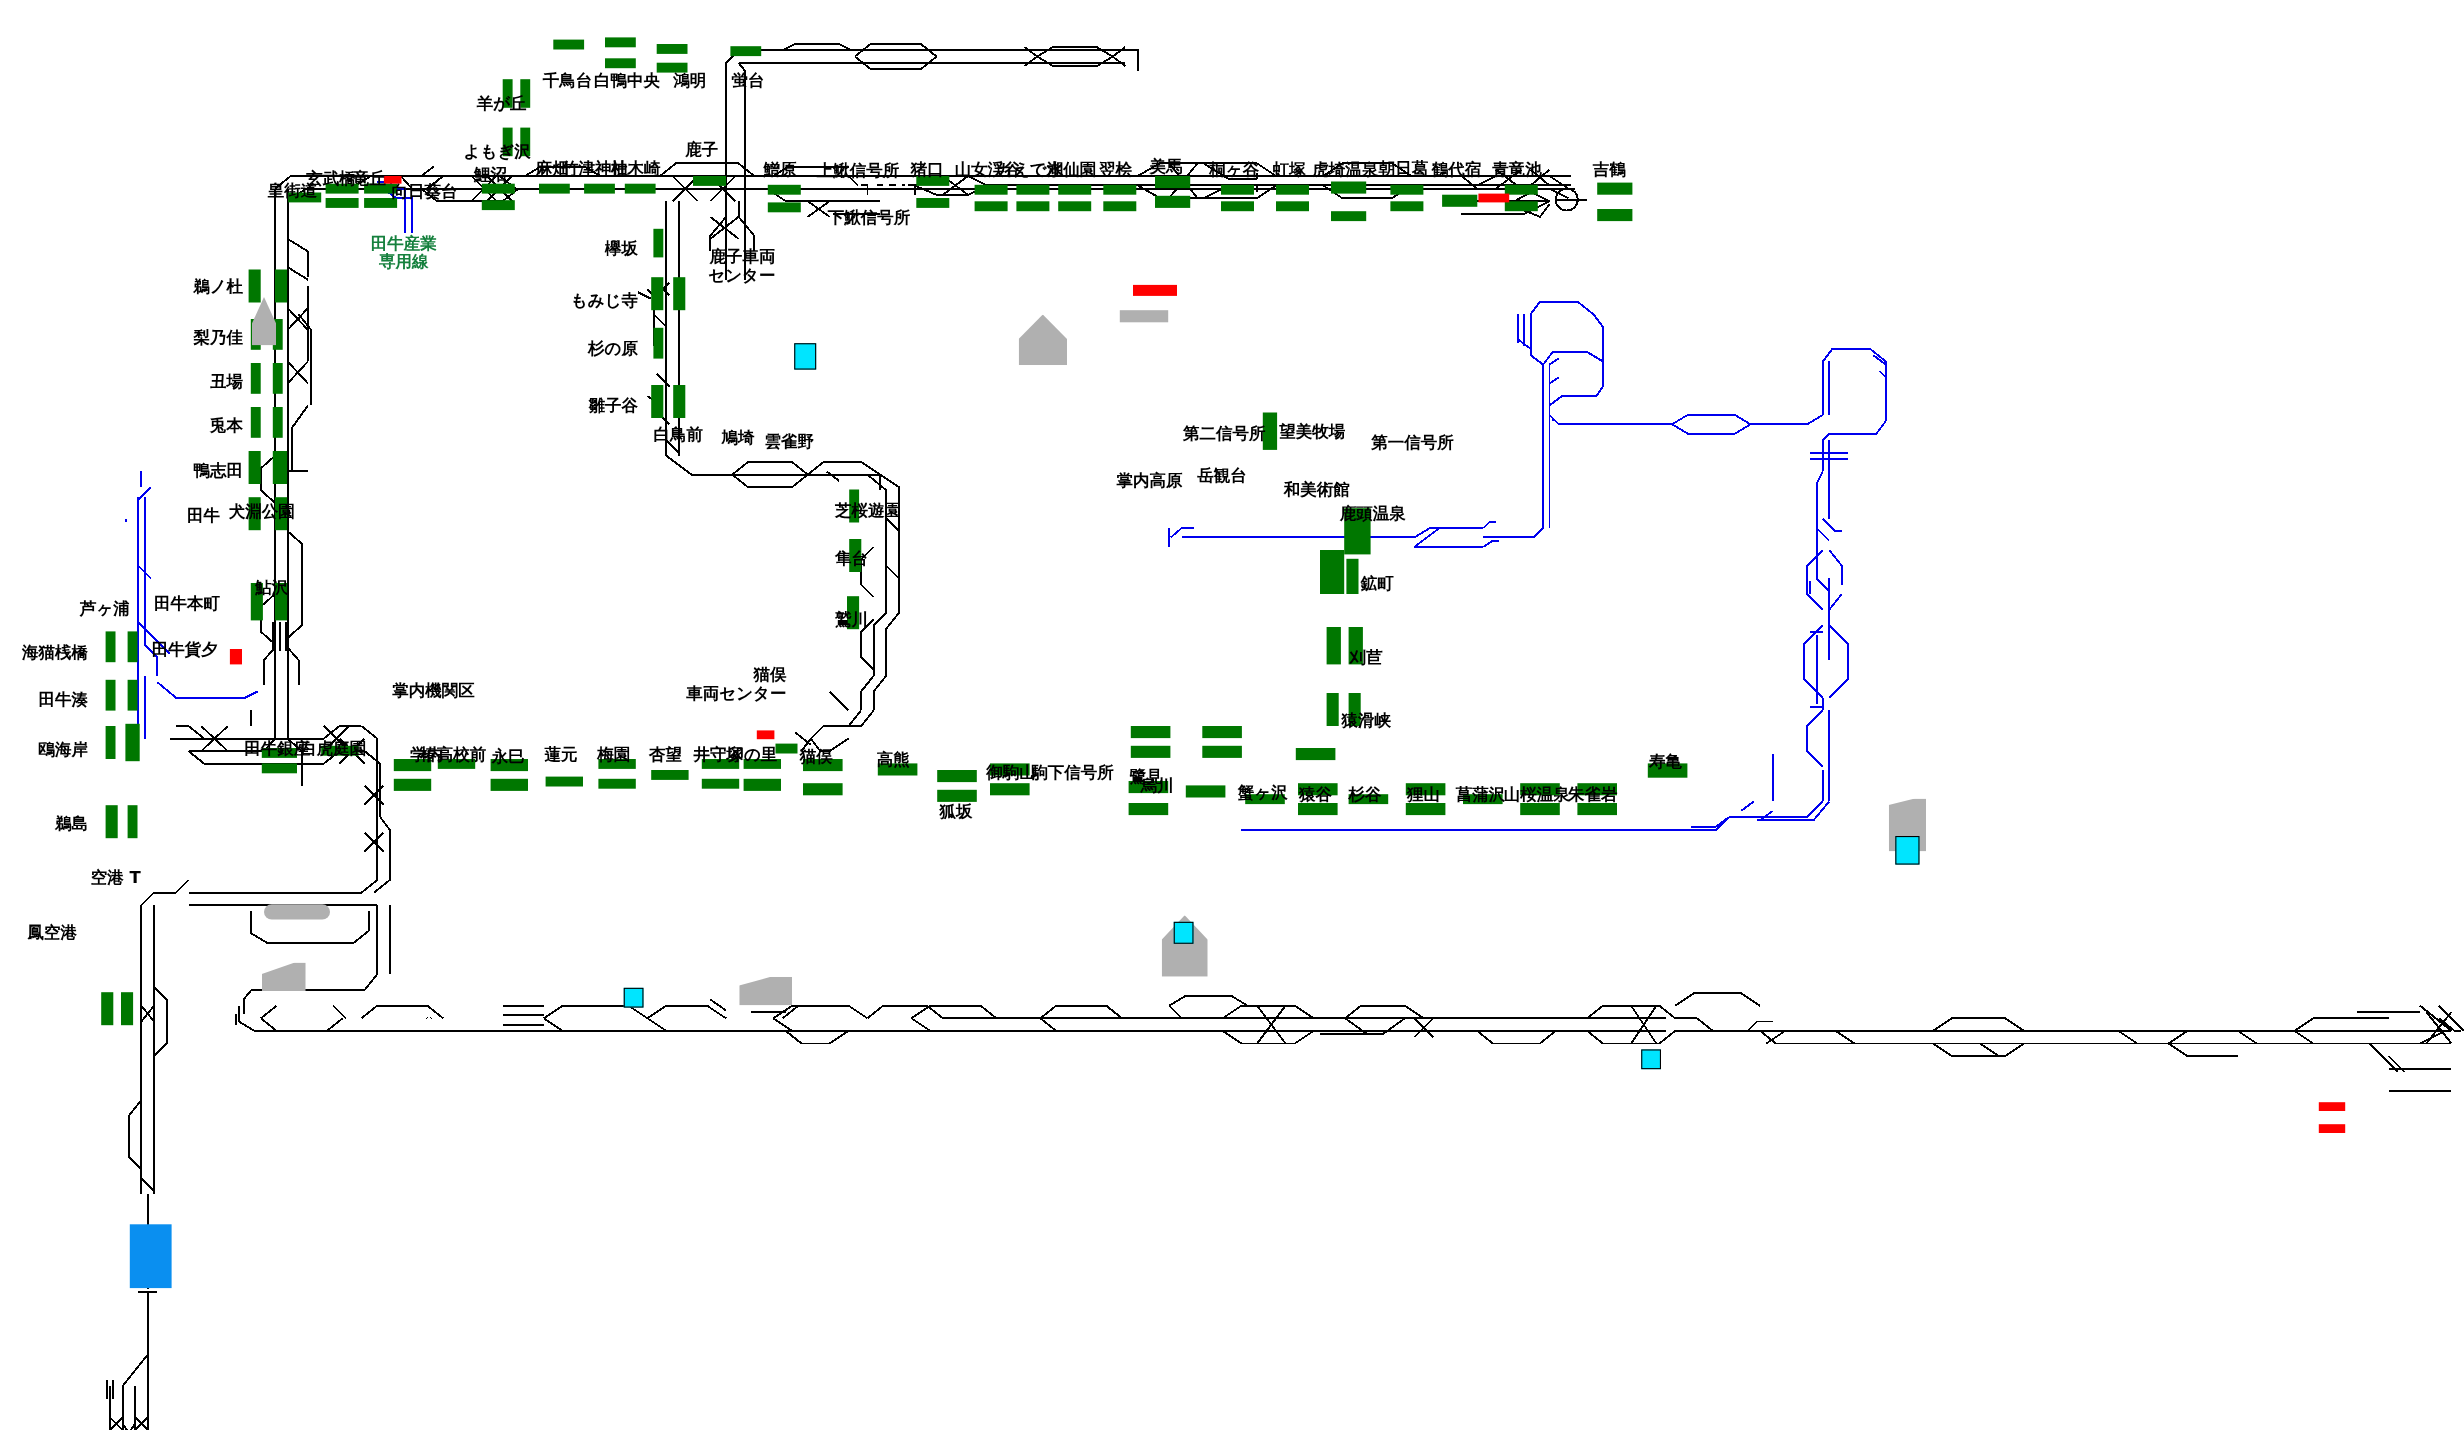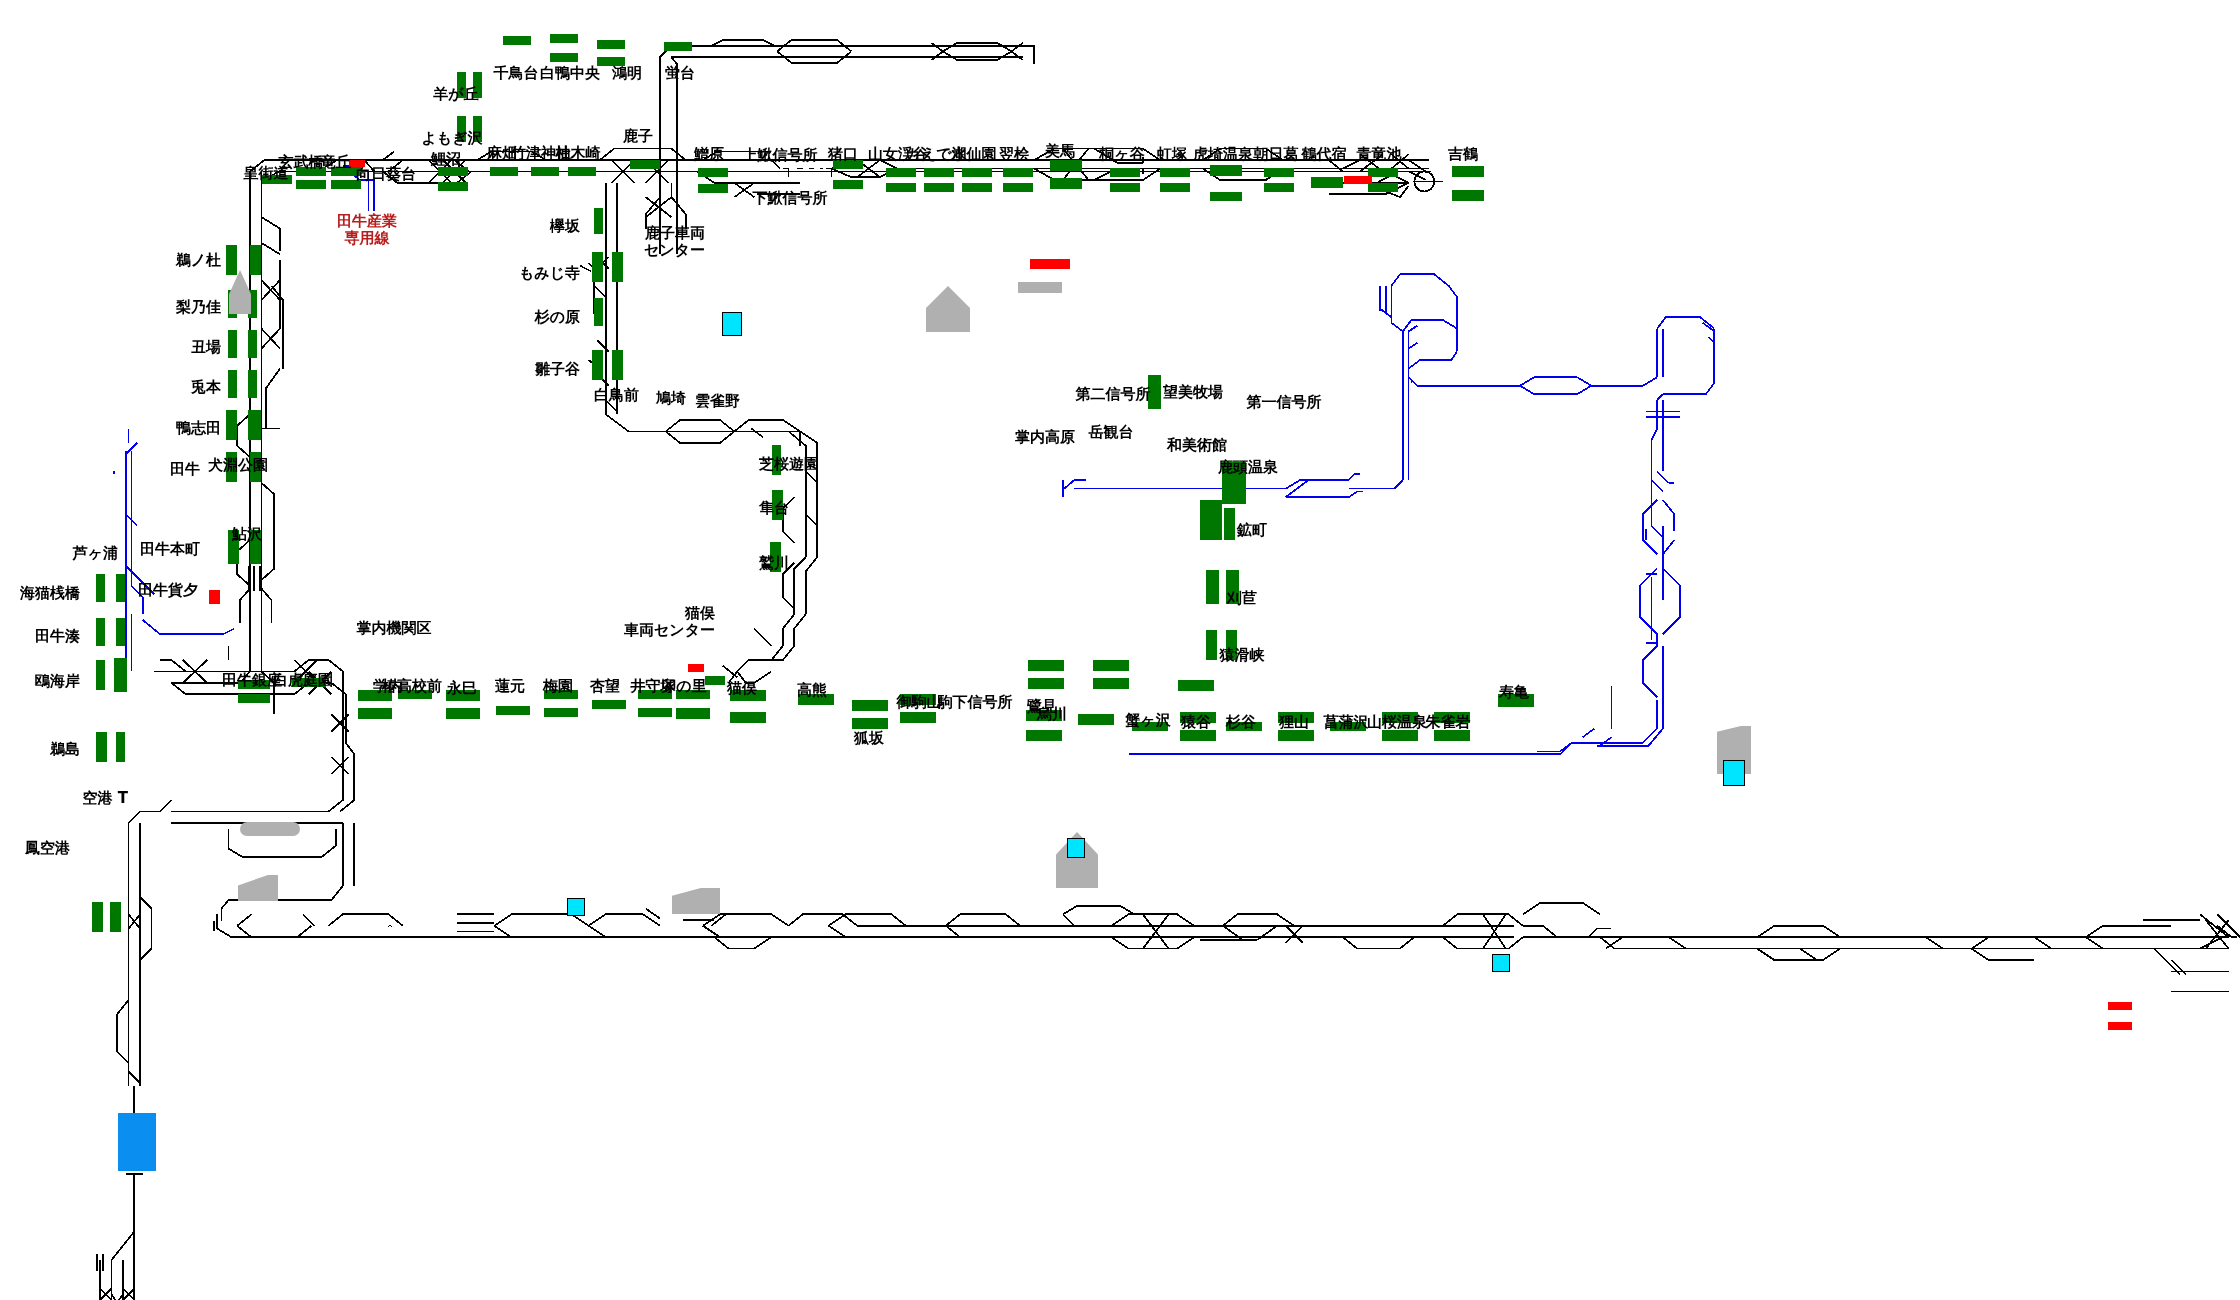--- a/index.html
+++ b/index.html
@@ -664,17 +664,17 @@
       <div class="lbl ctr" style="left: 1045px; top: 429px;">掌内高原</div>
       <div class="lbl ctr" style="left: 1111px; top: 424px;">岳観台</div>
       <div class="lbl ctr" style="left: 1113px; top: 386px;">第二信号所</div>
       <div class="lbl ctr" style="left: 1193px; top: 384px;">望美牧場</div>
       <div class="lbl ctr" style="left: 1284px; top: 394px;">第一信号所</div>
       <div class="lbl ctr" style="left: 1197px; top: 437px;">和美術館</div>
       <div class="lbl ctr" style="left: 1248px; top: 459px;">鹿頭温泉</div>
       <div class="lbl ctr" style="left: 1252px; top: 522px;">鉱町</div>
       <div class="lbl ctr" style="left: 1242px; top: 590px;">刈苣</div>
       <div class="lbl ctr" style="left: 1242px; top: 647px;">猿滑峡</div>
-      <div class="lbl ctr blue" style="left: 367px; top: 213px; color: #b91c1c;">田牛産業
+      <div class="lbl ctr blue" style="left: 367px; top: 213px; color: #15803d;">田牛産業
 専用線</div>
     </div>
 
 </div>
 
 </body></html>

